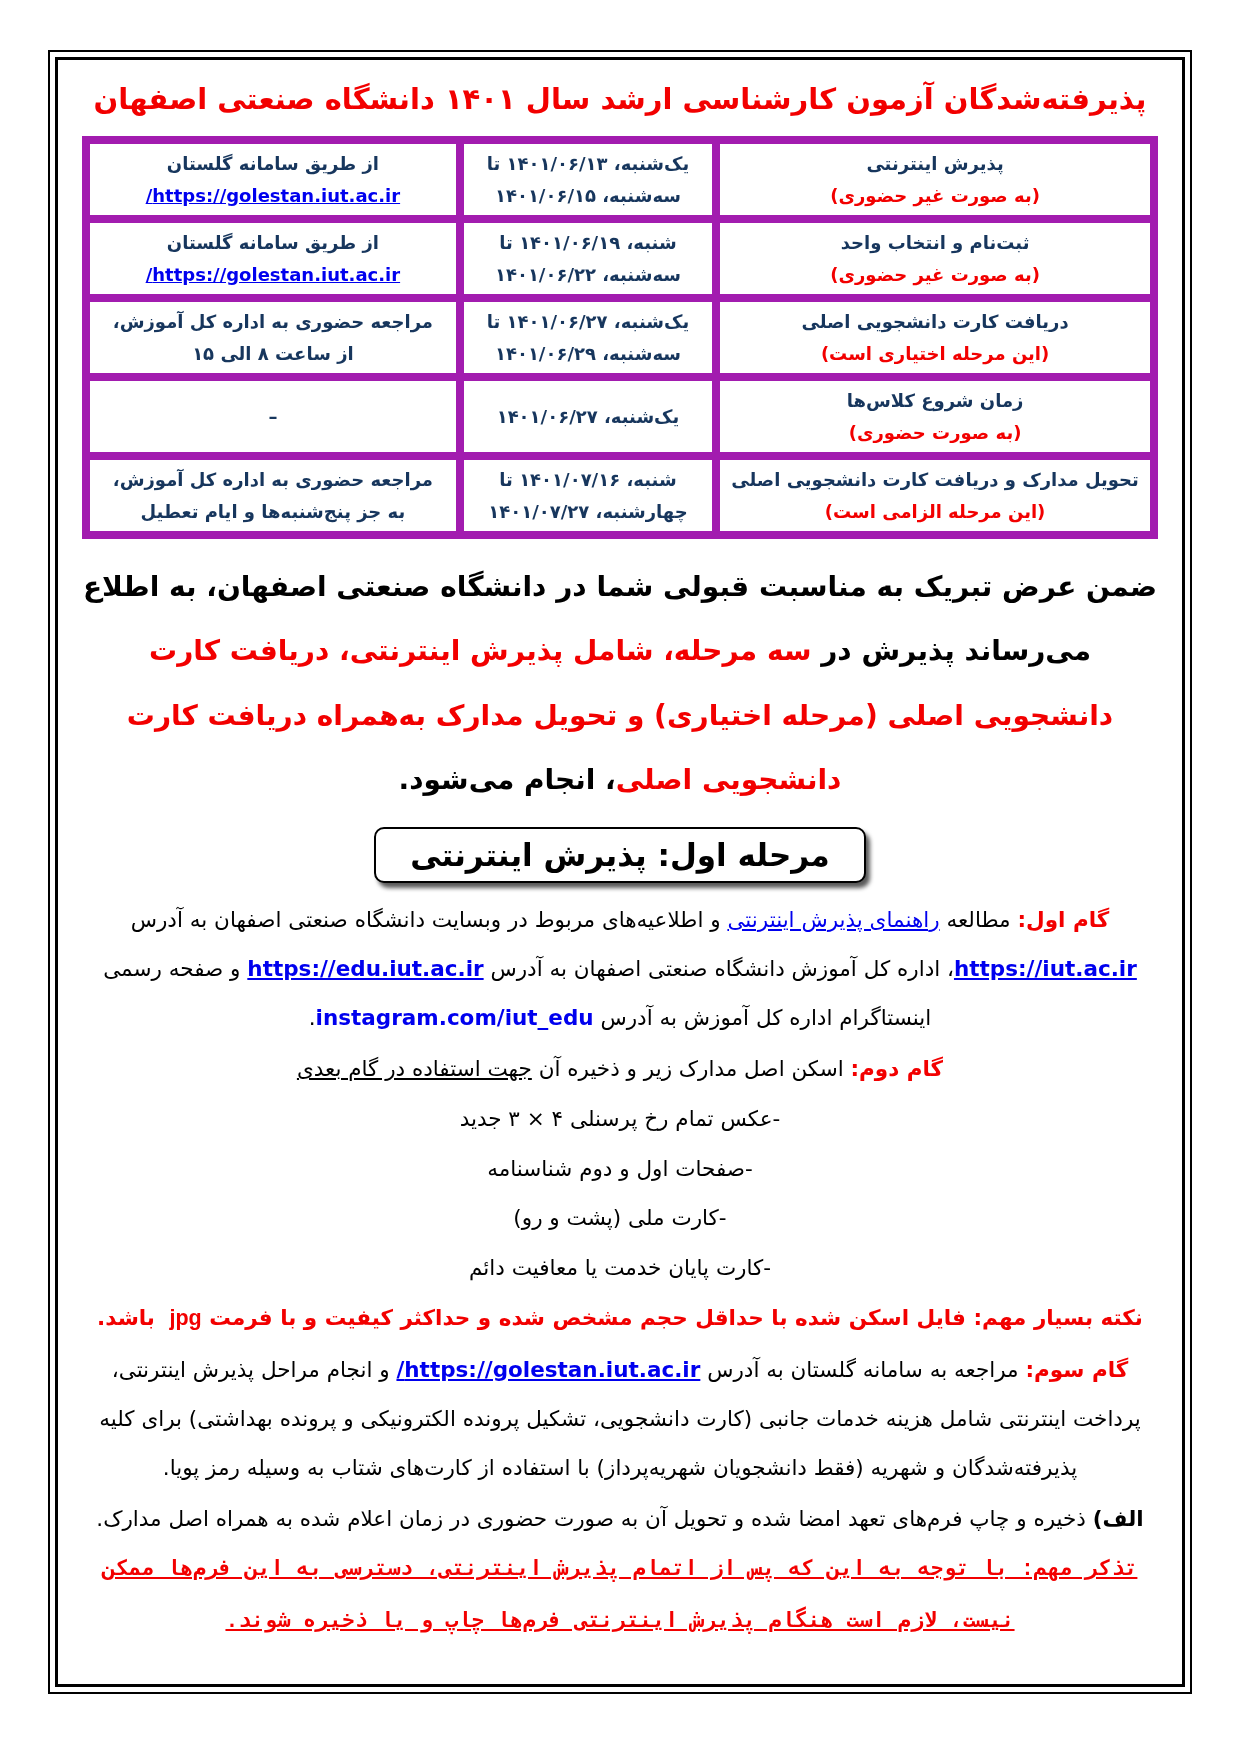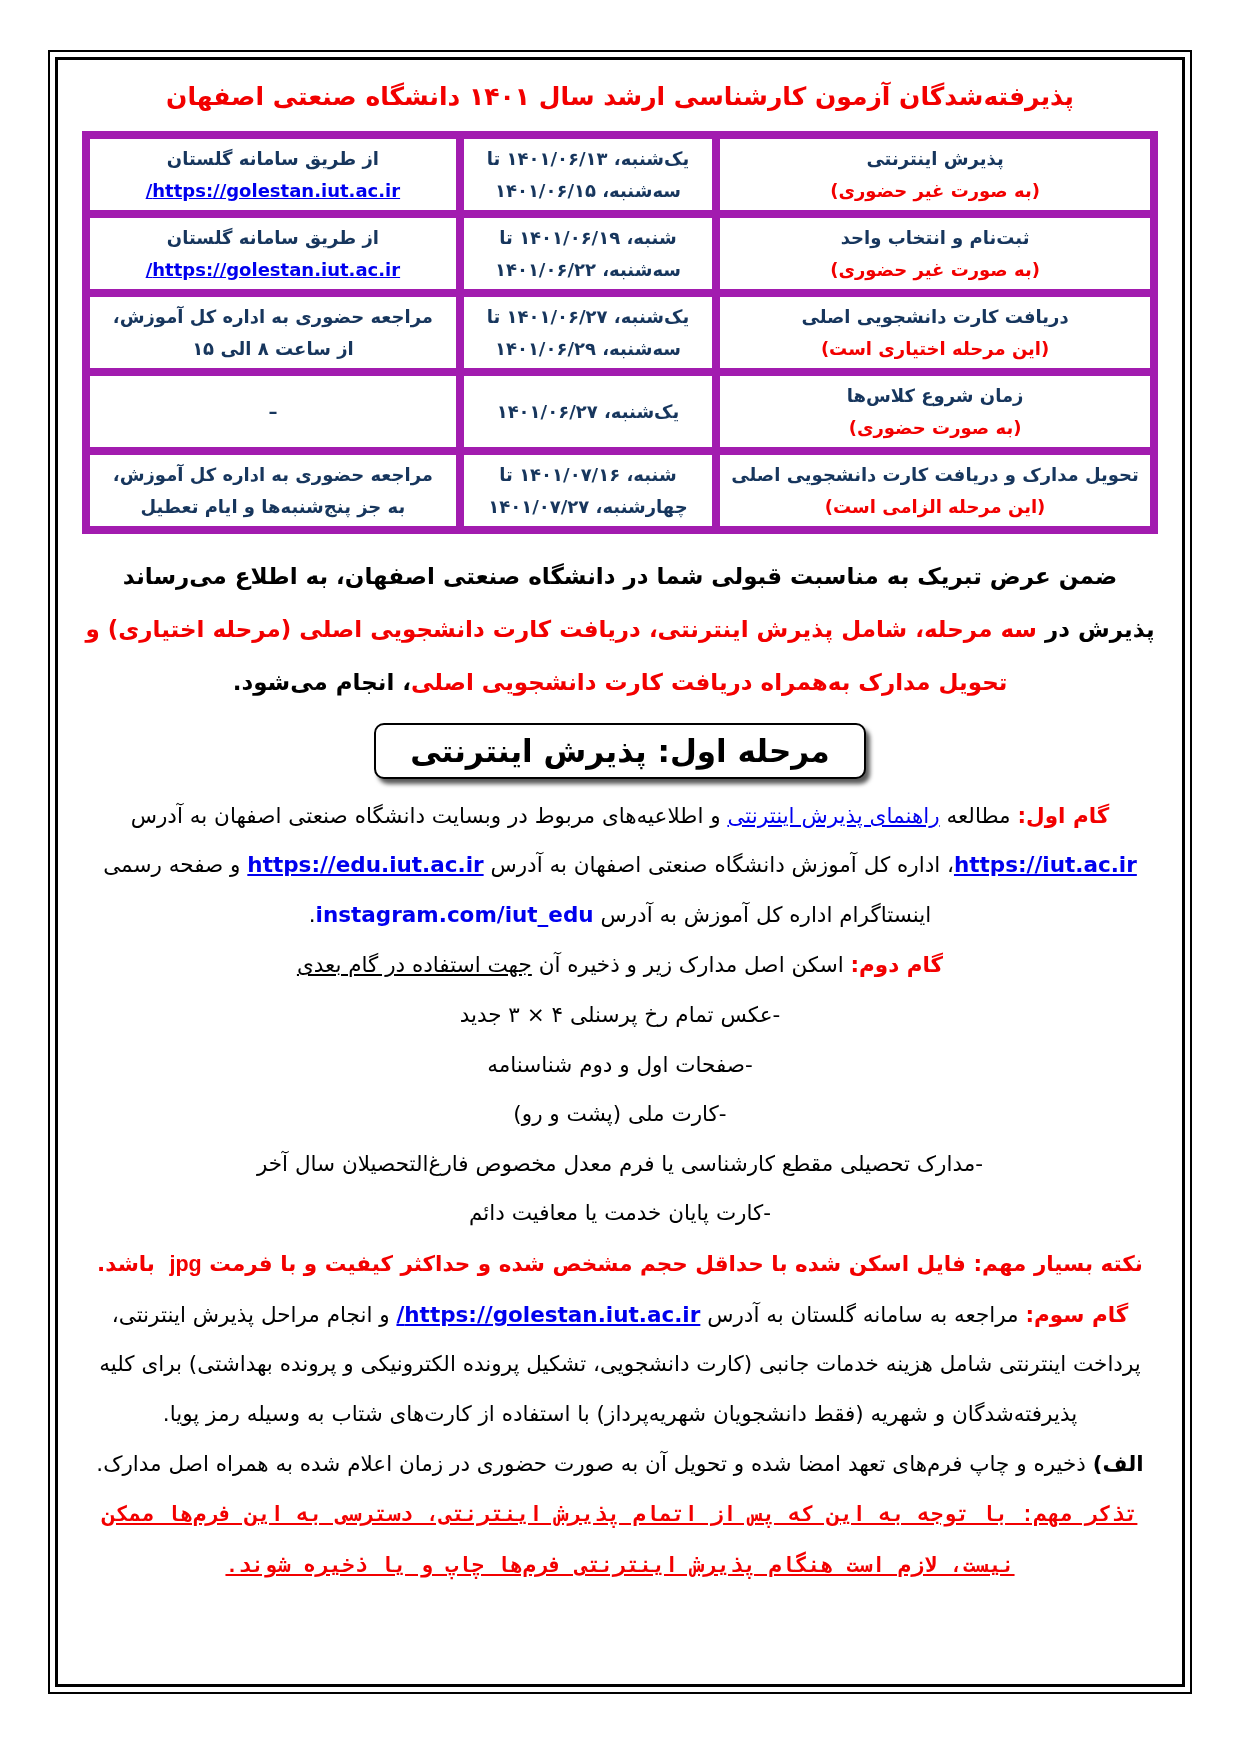--- a/index.html
+++ b/index.html
@@ -13,40 +13,40 @@
   }
   .frame-outer {
     position:absolute; top:50px; right:48px; left:48px; bottom:60px;
     border:2px solid #000; padding:5px;
   }
   .frame-inner {
     height:100%; border:3px solid #000;
     padding:10px 24px; overflow:hidden;
   }
   .doc-title {
-    color:#f20000; font-weight:bold; font-size:25px;
+    color:#f20000; font-weight:bold; font-size:29px;
     text-align:center; margin:12px 0 20px 0; letter-spacing:0;
   }
   table.schedule {
     width:100%; border-collapse:collapse; margin:0 auto 16px auto;
     table-layout:fixed;
   }
   table.schedule td {
     border:8px solid #a21caf;
     padding:4px 8px; text-align:center; vertical-align:middle;
     font-weight:bold; font-size:18px; line-height:1.75; color:#17365d;
   }
   .col-cat  { width:41%; }
   .col-date { width:24%; }
   .col-how  { width:35%; }
   .cell-note { color:#f20000; }
   .cell-line { display:block; }
   a.cell-link { color:#0000ee; font-weight:bold; text-decoration:underline; }
   .intro {
-    font-weight:bold; font-size:23px; line-height:2.3; text-align:center;
+    font-weight:bold; font-size:28px; line-height:2.3; text-align:center;
   }
   .red  { color:#f20000; }
   .stage-box-wrap { text-align:center; margin:14px 0 12px 0; }
   .stage-box {
     display:inline-block; background:#fff;
     border:2px solid #000; border-radius:10px;
     padding:8px 34px; font-weight:bold; font-size:31px;
     box-shadow:4px 5px 4px rgba(0,0,0,0.65);
   }
   .para {
@@ -151,21 +151,20 @@
     </div>
 
     <p class="para"><span class="step-label">گام اول:</span><span> مطالعه </span><a href="#" class="doc-link plainweight">راهنمای پذیرش اینترنتی</a><span> و اطلاعیه‌های مربوط در وبسایت دانشگاه صنعتی اصفهان به آدرس </span><a href="#" class="doc-link">https://iut.ac.ir</a><span>، اداره کل آموزش دانشگاه صنعتی اصفهان به آدرس </span><a href="#" class="doc-link">https://edu.iut.ac.ir</a><span> و صفحه رسمی اینستاگرام اداره کل آموزش به آدرس </span><a href="#" class="doc-link nounderline">instagram.com/iut_edu</a><span>.</span></p>
 
     <p class="para"><span class="step-label">گام دوم:</span><span> اسکن اصل مدارک زیر و ذخیره آن </span><span class="underlined">جهت استفاده در گام بعدی</span></p>
 
     <div class="doc-list">
       <p class="para">-عکس تمام رخ پرسنلی ۴ × ۳ جدید</p>
       <p class="para">-صفحات اول و دوم شناسنامه</p>
       <p class="para">-کارت ملی (پشت و رو)</p>
-      <p class="para">-مدارک تحصیلی مقطع کارشناسی یا فرم معدل مخصوص فارغ‌التحصیلان سال آخر</p>
       <p class="para">-کارت پایان خدمت یا معافیت دائم</p>
     </div>
 
     <p class="para note-line"><span>نکته بسیار مهم:</span><span> فایل اسکن شده با حداقل حجم مشخص شده و حداکثر کیفیت و با فرمت </span><span class="latin">jpg</span><span> باشد.</span></p>
 
     <p class="para"><span class="step-label">گام سوم:</span><span> مراجعه به سامانه گلستان به آدرس </span><a href="#" class="doc-link">https://golestan.iut.ac.ir/</a><span> و انجام مراحل پذیرش اینترنتی، پرداخت اینترنتی شامل هزینه خدمات جانبی (کارت دانشجویی، تشکیل پرونده الکترونیکی و پرونده بهداشتی) برای کلیه پذیرفته‌شدگان و شهریه (فقط دانشجویان شهریه‌پرداز) با استفاده از کارت‌های شتاب به وسیله رمز پویا.</span></p>
 
 
     <p class="para"><span class="bold">الف)</span><span> ذخیره و چاپ فرم‌های تعهد امضا شده و تحویل آن به صورت حضوری در زمان اعلام شده به همراه اصل مدارک. </span><span class="warn">تذکر مهم:</span><span class="warn"> با توجه به این که پس از اتمام پذیرش اینترنتی، دسترسی به این فرم‌ها ممکن نیست، لازم است هنگام پذیرش اینترنتی فرم‌ها چاپ و یا ذخیره شوند.</span></p>
 

